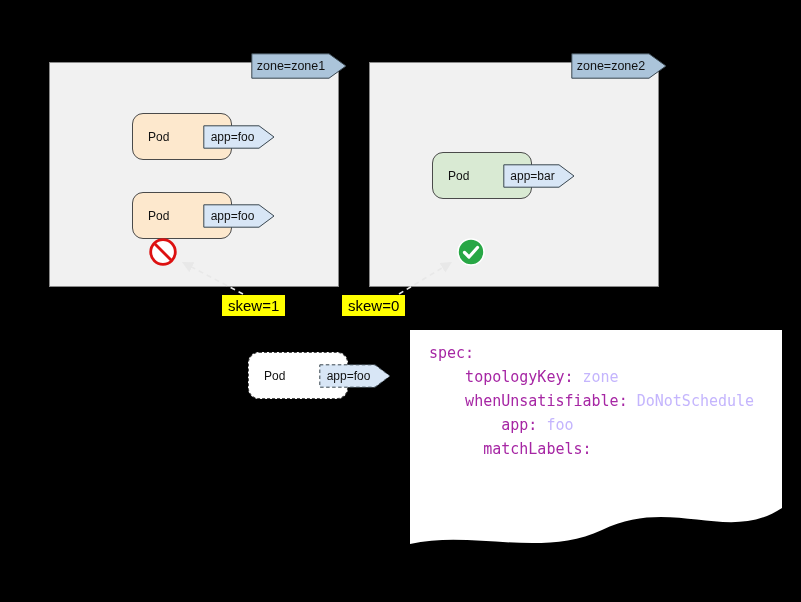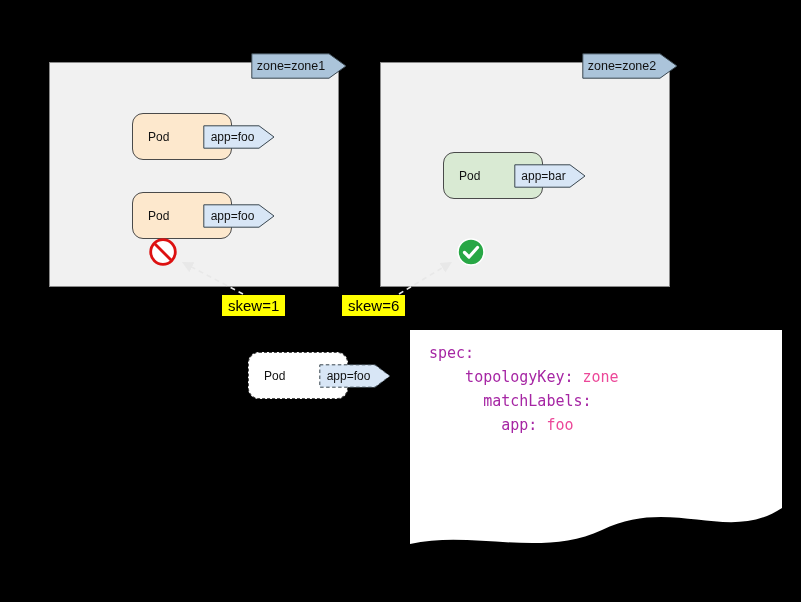--- a/index.html
+++ b/index.html
@@ -7,21 +7,21 @@
     position: relative; width: 801px; height: 602px;
     background: #000; overflow: hidden;
     font-family: "Liberation Sans", sans-serif;
   }
   
   .zone {
     position: absolute; top: 62px; width: 290px; height: 225px;
     background: #f1f1f1; border: 1px solid #8a8a8a; box-sizing: border-box; margin-left: 24px;
   }
   .zone-1 { left: 25px; }
-  .zone-2 { left: 356px; }
+  .zone-2 { left: 345px; }
   .zone-flag { position: absolute; top: -10px; right: -9px; }
   .flag-shape { fill: #abc4da; stroke: #39464f; stroke-width: 1; }
   .zone-flag text { font: 12.5px "Liberation Sans", sans-serif; fill: #111; }
   
   .pod {
     position: absolute; width: 100px; height: 47px;
     border: 1.6px solid #4a4a4a; border-radius: 11px; box-sizing: border-box;
     display: flex; align-items: center;
   }
   .pod .pod-label { font-size: 12px; color: #111; padding-left: 15px; }
@@ -48,21 +48,21 @@
   .spec-panel { position: absolute; left: 410px; top: 330px; width: 372px; height: 232px; }
   .spec-bg { position: absolute; left: 0; top: 0; }
   .code {
     position: absolute; left: 19px; top: 11px;
     font-family: "DejaVu Sans Mono", "Liberation Mono", monospace;
     font-size: 15px; line-height: 24px;
   }
   .code-line { white-space: pre; }
   .tok-key { color: #a626a4; text-align: right; }
   .tok-num { color: #0086b3; }
-  .tok-str { color: #ec4899; }
+  .tok-str { color: #c4b5fd; }
   
   .overlay { position: absolute; left: 0; top: 0; pointer-events: none; }
 </style>
 </head>
 <body>
 
 <div class="canvas">
 
   <div class="zone zone-1">
     <svg class="zone-flag" width="96" height="26" viewBox="0 0 96 26">
@@ -106,39 +106,40 @@
     <circle cx="15" cy="15" r="12.3" fill="#ffffff" stroke="#dd1111" stroke-width="2.8"></circle>
     <line x1="7" y1="7" x2="23" y2="23" stroke="#dd1111" stroke-width="2.8"></line>
   </svg>
 
   <svg class="icon icon-allow" width="30" height="30" viewBox="0 0 30 30">
     <circle cx="15" cy="15" r="13" fill="#28a745" stroke="#ffffff" stroke-width="1.6"></circle>
     <polyline points="8.5,15.5 13,20 21.5,10.5" fill="none" stroke="#ffffff" stroke-width="3.2" stroke-linecap="round" stroke-linejoin="round"></polyline>
   </svg>
 
   <div class="skew skew-1">skew=1</div>
-  <div class="skew skew-2">skew=6</div>
+  <div class="skew skew-2">skew=0</div>
 
   <div class="pod pod-pending pod-standalone">
     <span class="pod-label">Pod</span>
     <svg class="tag" width="72" height="24" viewBox="0 0 72 24">
       <polygon class="tag-shape dashed" points="0.8,0.8 56,0.8 71,12 56,23.2 0.8,23.2"></polygon>
       <text x="29.5" y="16" text-anchor="middle">app=foo</text>
     </svg>
   </div>
 
   <div class="spec-panel">
     <svg class="spec-bg" width="372" height="232" viewBox="0 0 372 232">
       <path d="M0,0 H372 V178 C 318,214 262,166 192,200 C 132,228 62,200 0,214 Z" fill="#ffffff"></path>
     </svg>
     <div class="code">
       <div class="code-line"><span class="tok-key">spec:</span></div>
       <div class="code-line"><span class="tok-key">    topologyKey:</span><span class="tok-str"> zone</span></div>
+      <div class="code-line"><span class="tok-key">    whenUnsatisfiable:</span><span class="tok-str"> DoNotSchedule</span></div>
+      <div class="code-line"><span class="tok-key">        app:</span><span class="tok-str"> foo</span></div>
       <div class="code-line"><span class="tok-key">      matchLabels:</span></div>
-      <div class="code-line"><span class="tok-key">        app:</span><span class="tok-str"> foo</span></div>
     </div>
   </div>
 
   <svg class="overlay" width="801" height="602" viewBox="0 0 801 602">
     <defs>
       <marker id="ah" markerWidth="9" markerHeight="9" refX="7" refY="3.5" orient="auto">
         <path d="M0,0 L7,3.5 L0,7 Z" fill="#e8e8e8"></path>
       </marker>
     </defs>
     <line x1="243" y1="294" x2="182" y2="262" stroke="#e8e8e8" stroke-width="1.6" stroke-dasharray="5 4" marker-end="url(#ah)"></line>

